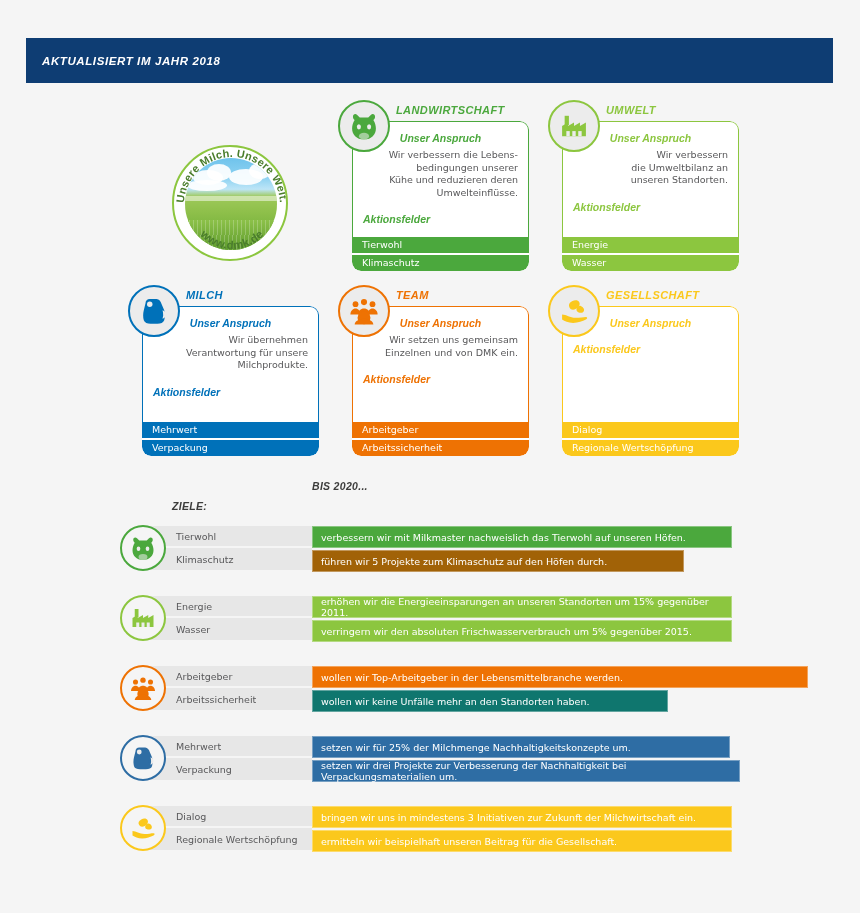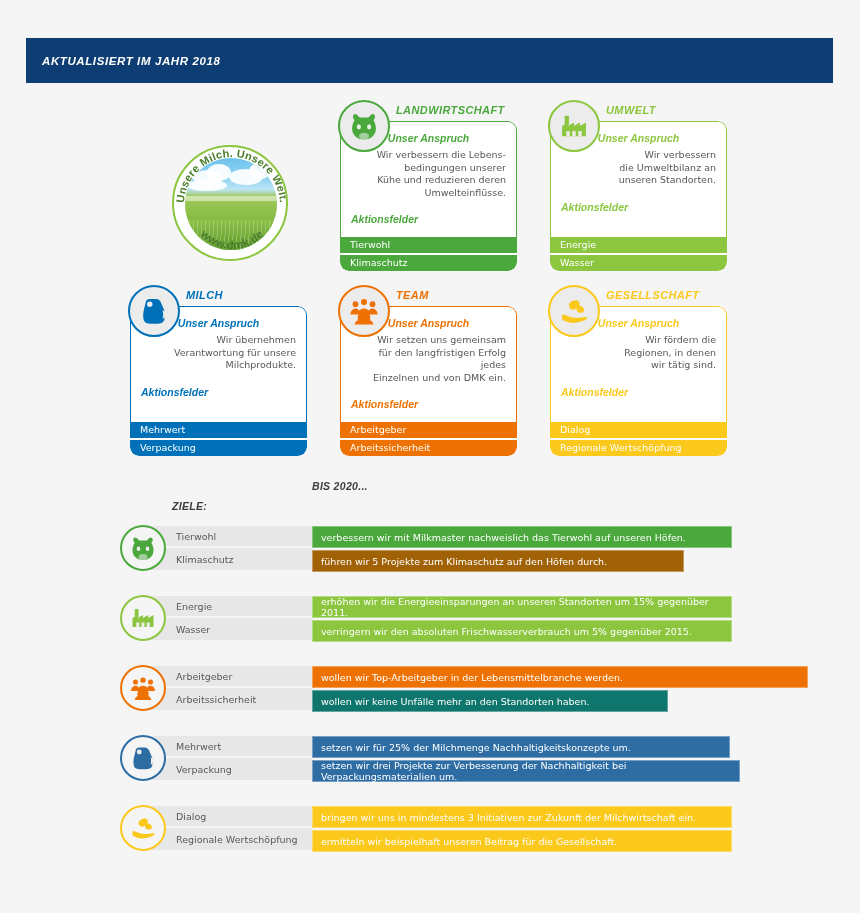--- a/index.html
+++ b/index.html
@@ -66,21 +66,21 @@
   .logo svg.ring-text text.url { font-size: 11.5px; }
 
   
   .card { position: absolute; width: 177px; }
   .card .ctitle {
     position: absolute; left: 56px; top: 0;
     font-size: 11px; font-weight: bold; font-style: italic; letter-spacing: .4px;
     white-space: nowrap;
   }
   .card .cbody {
-    position: absolute; left: 0; top: 17px; width: 177px;
+    position: absolute; left: 12px; top: 17px; width: 177px;
     border-radius: 9px; overflow: hidden;
     background: #ffffff;
   }
   .card .cinner {
     background: #ffffff;
     border: 1.6px solid currentColor;
     border-bottom: none;
     border-radius: 9px 9px 0 0;
     padding: 10px 10px 6px 10px;
     min-height: 116px;
@@ -255,21 +255,20 @@
     </svg>
     </div>
       </div>
       <div class="card" style="left: 340px; top: 289px; color: rgb(238, 114, 3);">
     <div class="ctitle" style="color:#ee7203">TEAM</div>
     <div class="cbody">
       <div class="cinner">
         <div class="claim-h" style="color:#ee7203">Unser Anspruch</div>
         <div class="claim-t">
               <div>Wir setzen uns gemeinsam</div>
-              <div>für den langfristigen Erfolg jedes</div>
               <div>Einzelnen und von DMK ein.</div>
             </div>
         <div class="af-h" style="color:#ee7203">Aktionsfelder</div>
       </div>
       <div class="bars">
         <div class="bar b1" style="background:#ee7203">Arbeitgeber</div>
         <div class="bar" style="background:#ee7203">Arbeitssicherheit</div>
       </div>
     </div>
     <div class="badge" style="color:#ee7203">
@@ -283,25 +282,20 @@
       <circle cx="20" cy="28" r="7.6" fill="#ee7203"></circle>
       <path fill="#ee7203" d="M9 36c0-4 5-7 11-7s11 3 11 7z"></path>
     </svg>
     </div>
       </div>
       <div class="card" style="left: 550px; top: 289px; color: rgb(251, 200, 28);">
     <div class="ctitle" style="color:#fbc81c">GESELLSCHAFT</div>
     <div class="cbody">
       <div class="cinner">
         <div class="claim-h" style="color:#fbc81c">Unser Anspruch</div>
-        <div class="claim-t">
-              <div>Wir fördern die</div>
-              <div>Regionen, in denen</div>
-              <div>wir tätig sind.</div>
-            </div>
         <div class="af-h" style="color:#fbc81c">Aktionsfelder</div>
       </div>
       <div class="bars">
         <div class="bar b1" style="background:#fbc81c">Dialog</div>
         <div class="bar" style="background:#fbc81c">Regionale Wertschöpfung</div>
       </div>
     </div>
     <div class="badge" style="color:#fbc81c">
       <svg width="34" height="34" viewBox="0 0 40 40">
     <path fill="#fbc81c" d="M20 8c4 0 7 2 7 5s-3 5-7 5-6-2-6-5 2-5 6-5z" transform="rotate(-28 20 13)"></path>

